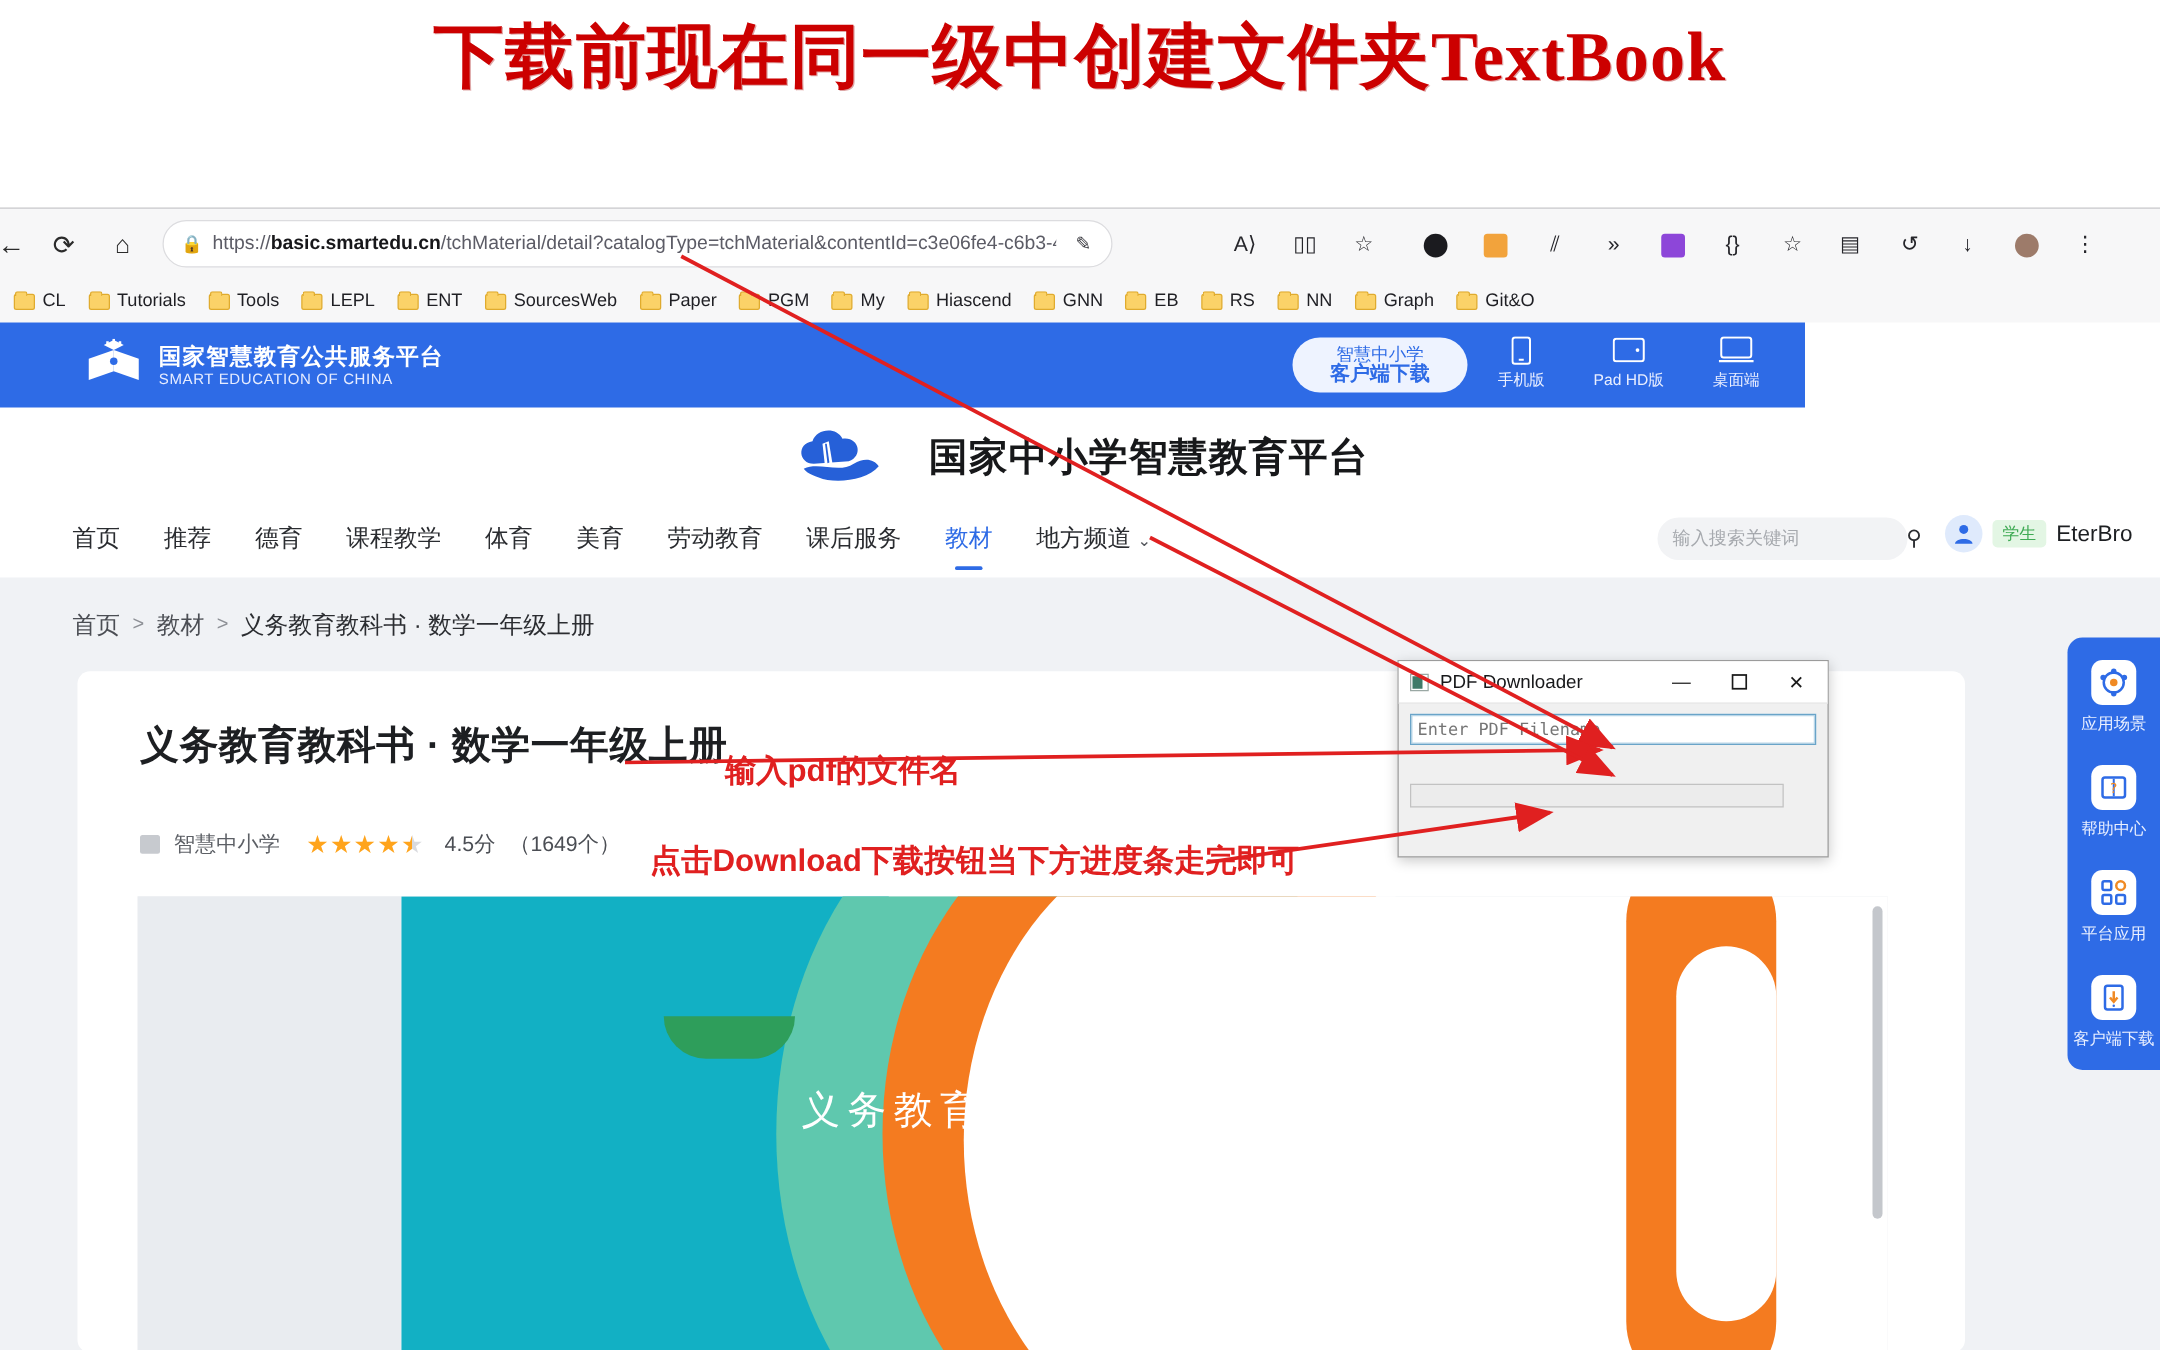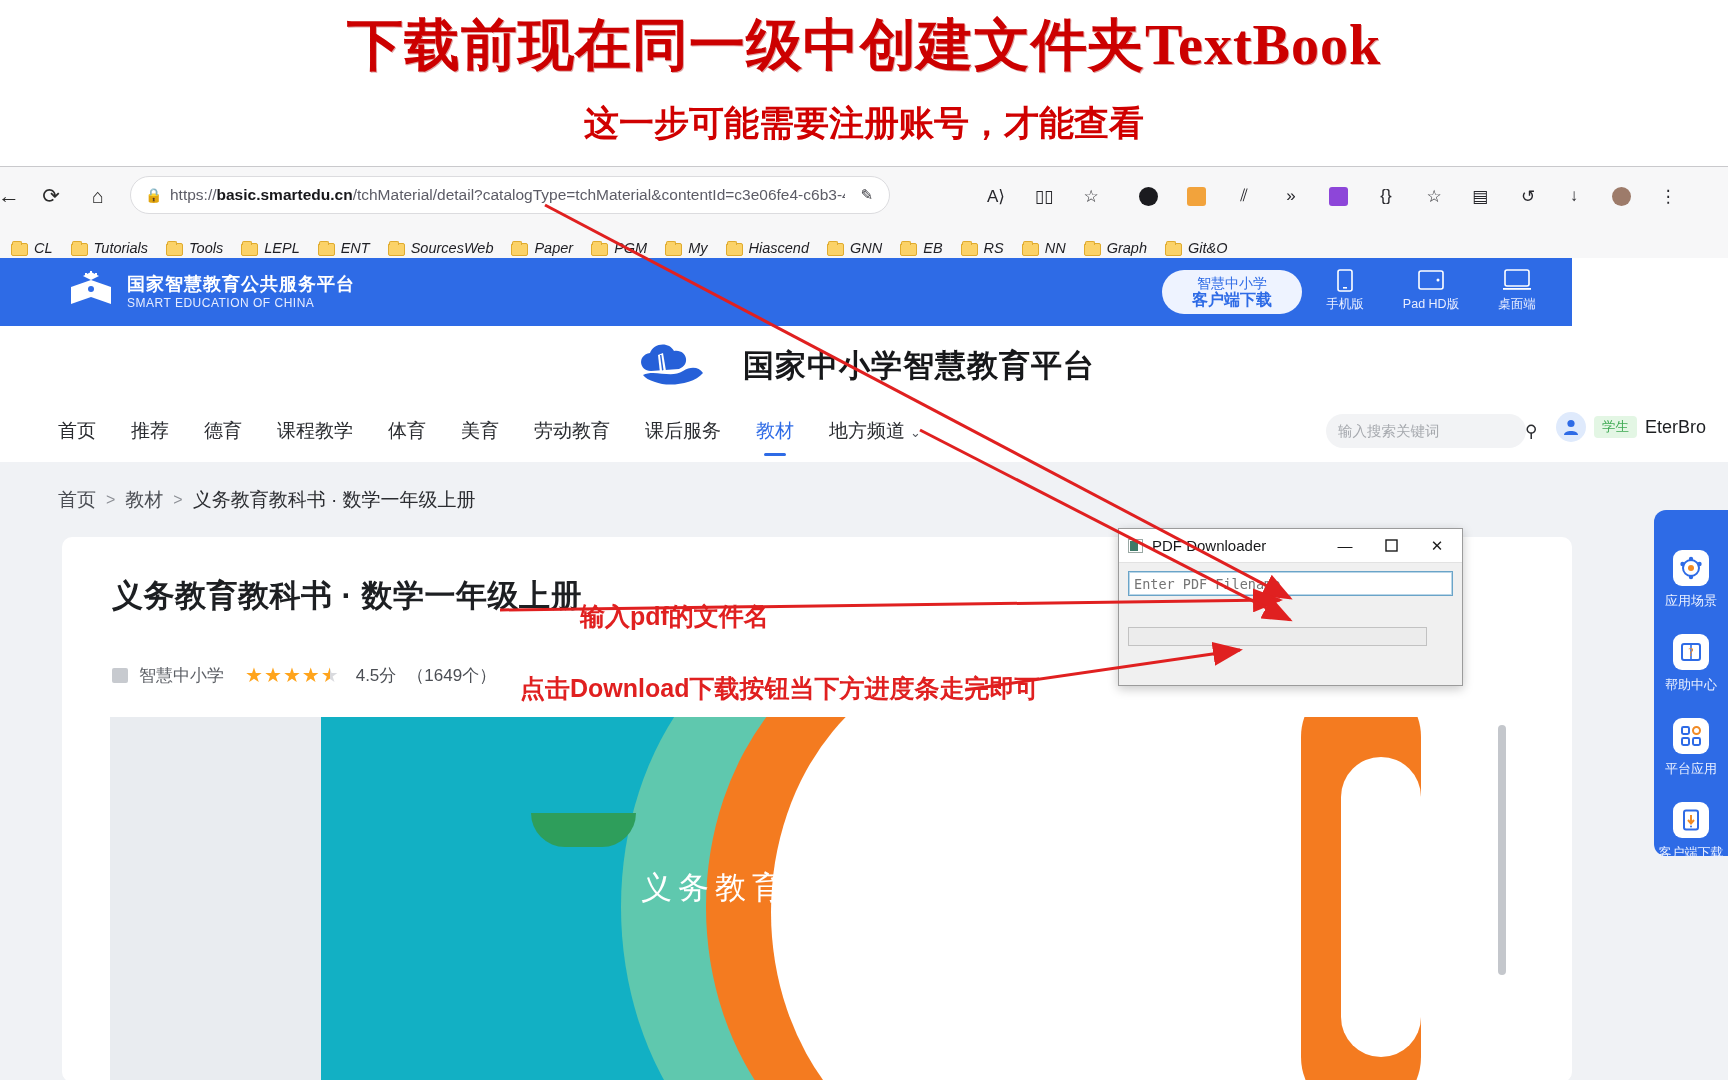--- a/index.html
+++ b/index.html
@@ -40,28 +40,28 @@
   .omni-lock { font-size:14px; color:#50505a; width:16px; text-align:center; }
   .omni-url { flex:1; font-size:15.5px; color:#5c5c66; white-space:nowrap; overflow:hidden; }
   .omni-url b { color:#17171a; font-weight:700; }
   .omni-ico { font-size:15px; color:#3a3a40; padding:0 6px; }
 
   .tool-ico { position:absolute; top:13px; width:32px; height:32px; display:flex; align-items:center; justify-content:center; font-size:17px; color:#26262b; }
 
   .sq-ico { width:19px; height:19px; border-radius:3px; }
 
   .bookmarks { position:absolute; left:0; top:56px; width:1728px; height:36px; display:flex; align-items:center; gap:0px; padding-left:2px; }
-  .bm { display:flex; align-items:flex-end; gap:6px; padding:0 9px; height:30px; font-size:14.5px; color:#1f1f24; white-space:nowrap;font-style:italic; }
+  .bm { display:flex; align-items:center; gap:6px; padding:0 9px; height:30px; font-size:14.5px; color:#1f1f24; white-space:nowrap; }
   .folder-ico {
     width:17px; height:13px; background:#fbd268; border:1px solid #e0ab2e; border-radius:2px; position:relative; flex:none;
   }
   .folder-ico:before { content:""; position:absolute; left:0; top:-3px; width:8px; height:3px; background:#fbd268; border:1px solid #e0ab2e; border-bottom:none; border-radius:2px 2px 0 0; }
 
   
-  .site-blue { position:absolute; left:0; top:258px; width:1572px; height:68px; background:#2e6be6; }
+  .site-blue { position:absolute; left:0; top:258px; width:1444px; height:68px; background:#2e6be6; }
   .brand { position:absolute; left:68px; top:13px; display:flex; align-items:center; gap:13px; }
   .brand-txt-cn { font-size:18px; font-weight:700; color:#fff; letter-spacing:1px; line-height:1.25; }
   .brand-txt-en { font-size:12px; color:#e6ecff; letter-spacing:.5px; line-height:1.25; }
 
   .client-pill {
     position:absolute; right:270px; top:12px; width:140px; height:44px; border-radius:22px;
     background:#eef3ff; display:flex; flex-direction:column; align-items:center; justify-content:center; line-height:1.08;
   }
   .client-pill .l1 { font-size:14px; color:#2e6be6; }
   .client-pill .l2 { font-size:16px; font-weight:700; color:#2e6be6; }
@@ -124,21 +124,21 @@
   .seal { position:absolute; left:180px; top:12px; width:165px; height:120px; }
   .seal-box { position:absolute; left:0; top:0; width:165px; height:92px; border:3px solid #2e9e5b; border-radius:6px; background:#fff; display:flex; flex-direction:column; align-items:center; justify-content:center; gap:2px; }
   .seal-t1 { font-size:20px; font-weight:700; color:#1d1f22; letter-spacing:5px; }
   .seal-t2 { font-size:25px; font-weight:700; color:#1d1f22; letter-spacing:3px; }
   .seal-leaf { position:absolute; left:30px; top:84px; width:105px; height:34px; border-radius:0 0 52px 52px; background:#2e9e5b; }
   .cv-sub { position:absolute; left:320px; top:150px; font-size:31px; color:#ffffff; letter-spacing:6px; font-weight:500; }
   .cv-big { position:absolute; left:590px; top:105px; font-size:190px; font-weight:700; color:#1d1f22; letter-spacing:8px; line-height:1; font-family:"DejaVu Sans", sans-serif; }
   .cover-scroll { position:absolute; right:4px; top:8px; width:8px; height:250px; border-radius:4px; background:#c4c7cc; }
 
   
-  .rail { position:absolute; right:0; top:510px; width:74px; height:346px; background:#2e6be6; border-radius:12px 0 0 12px; padding-top:28px; }
+  .rail { position:absolute; right:0; top:510px; width:74px; height:346px; background:#2e6be6; border-radius:12px 0 0 12px; padding-top:6px; }
   .rail-item { height:84px; display:flex; flex-direction:column; align-items:center; justify-content:center; gap:6px; }
   .rail-ico { width:36px; height:36px; border-radius:9px; background:#fff; display:flex; align-items:center; justify-content:center; }
   .rail-label { font-size:13px; color:#eaf0ff; white-space:nowrap; }
 
   
   .dlg {
     position:absolute; left:1118px; top:528px; width:345px; height:158px;
     background:#f0f0f0; border:1px solid #9b9b9b; box-shadow:0 3px 10px rgba(0,0,0,.22);
     font-family:"Liberation Sans", sans-serif;
   }
@@ -169,21 +169,20 @@
   .ann3 { left:520px; top:672px; font-size:25px; }
   svg.arrows { position:absolute; left:0; top:0; width:1728px; height:1080px; pointer-events:none; }
 </style>
 </head>
 <body>
 
 <div id="root">
 
   <div class="banner">
     <div class="banner-line1">下载前现在同一级中创建文件夹TextBook</div>
-    <div class="banner-line2">这一步可能需要注册账号，才能查看</div>
   </div>
 
   <div class="chrome">
     <div class="nav-row">
       <div class="nav-btn nav-back">←</div>
       <div class="nav-btn nav-reload">⟳</div>
       <div class="nav-btn nav-home">⌂</div>
 
       <div class="omnibox">
         <span class="omni-lock">🔒</span>

